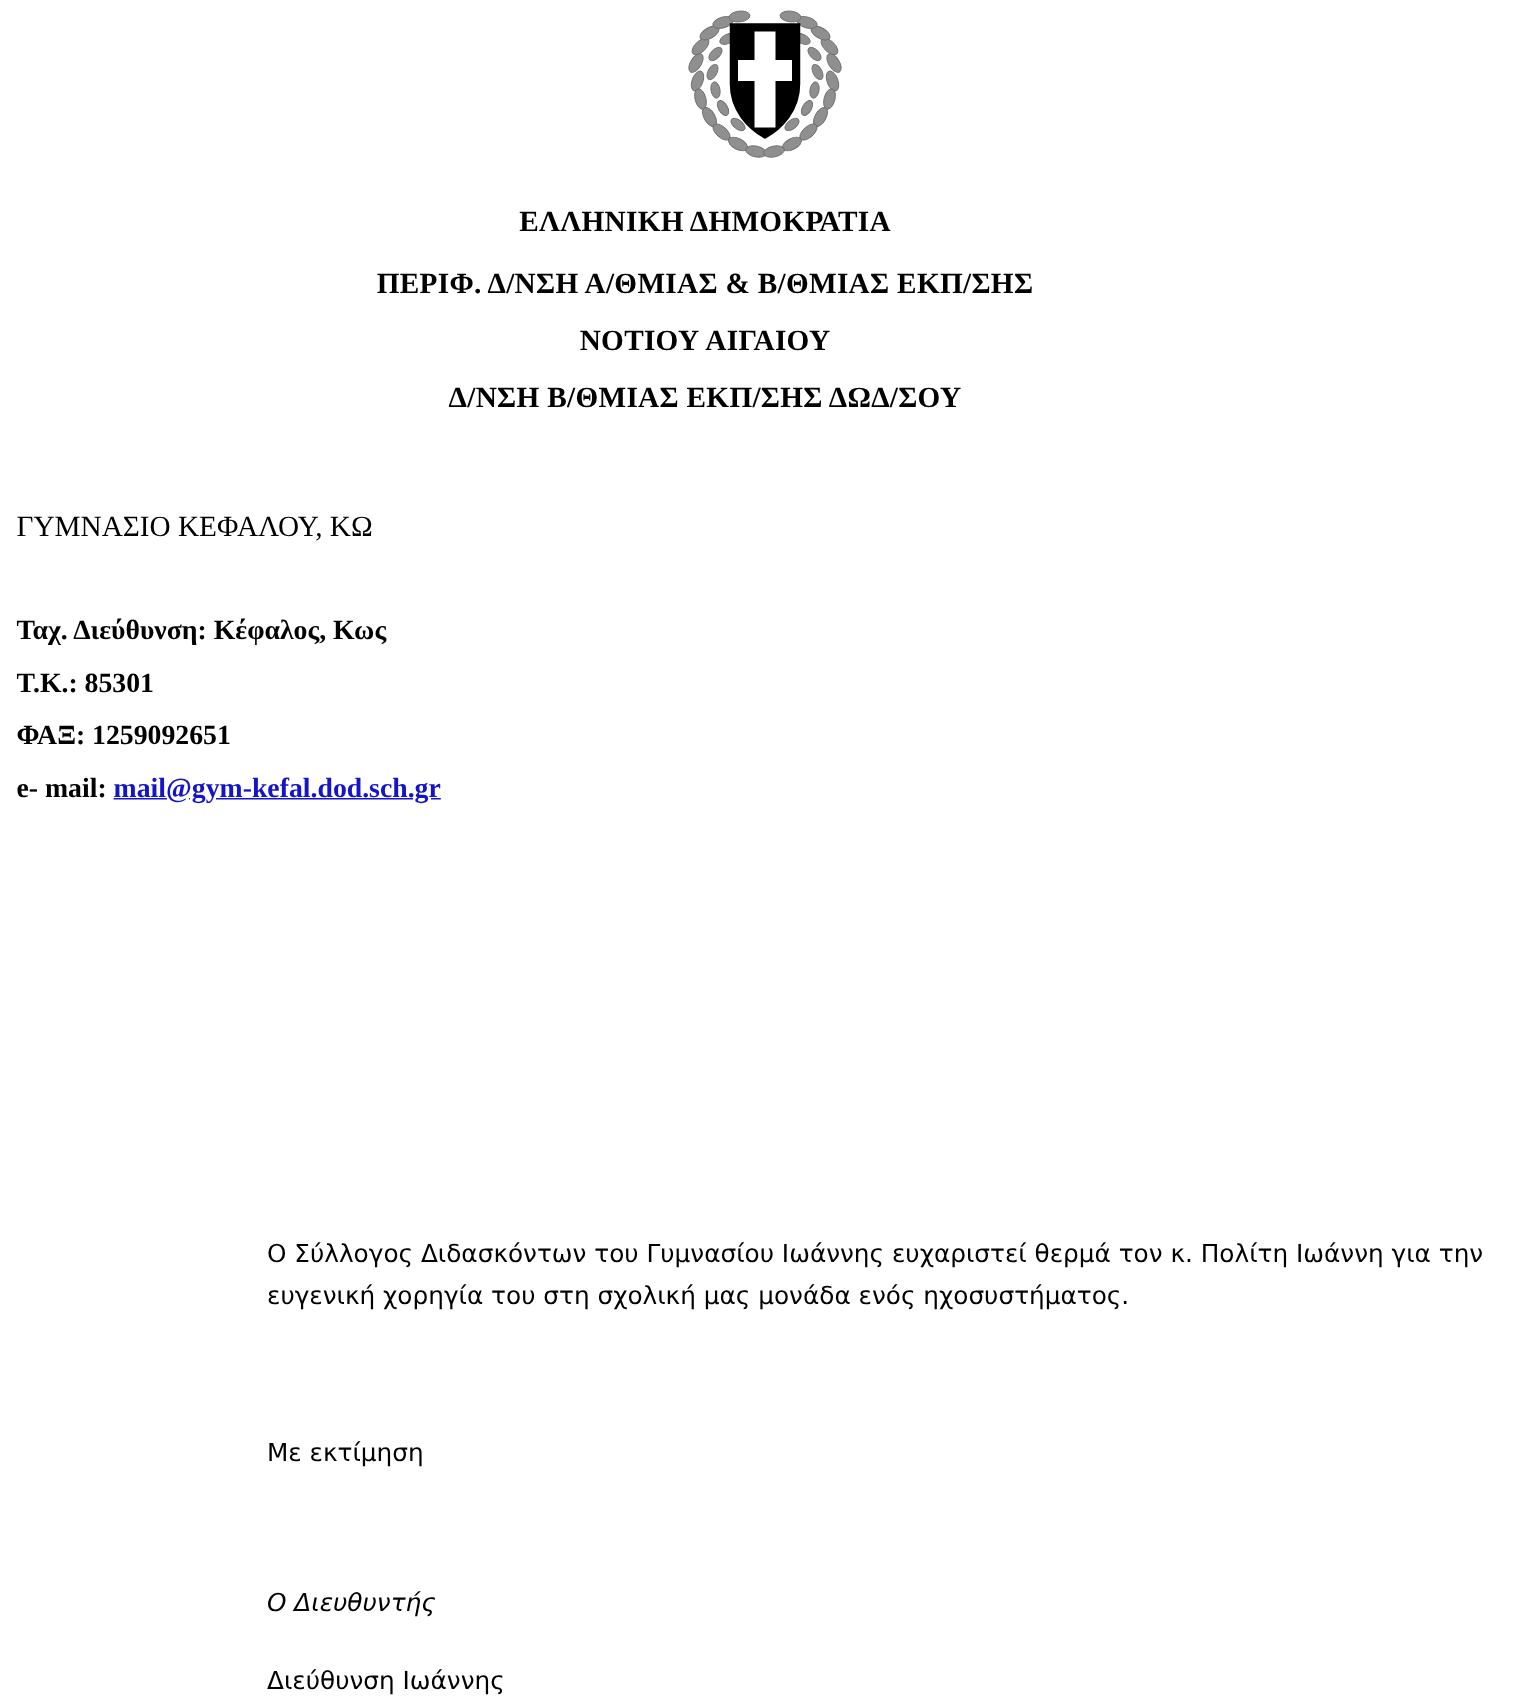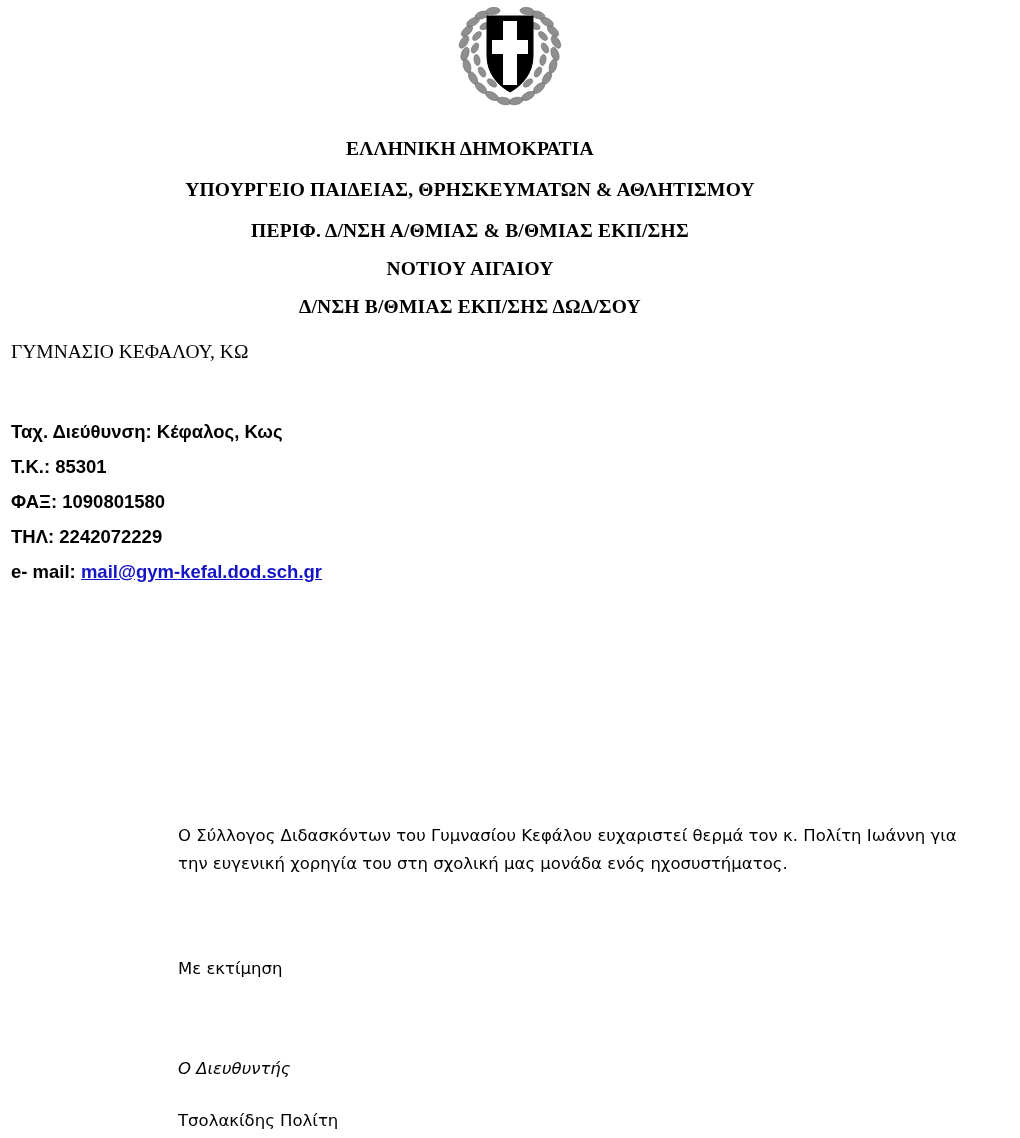--- a/index.html
+++ b/index.html
@@ -64,23 +64,23 @@
     font-family: "Liberation Serif", serif;
     font-weight: normal;
     font-size: 19.5px;
     line-height: 24px;
     white-space: nowrap;
   }
 
   
   .contact-block {
     position: absolute;
-    top: 420px;
+    top: 409px;
     left: 11px;
-    font-family: Liberation Sans, sans-serif;
+    font-family: Liberation Serif, serif;
     font-weight: bold;
     font-size: 18.5px;
     line-height: 24.5px;
   }
   .contact-block .c-line {
     display: block;
     white-space: nowrap;
     margin-bottom: 10.5px;
   }
   .contact-block .c-line:last-child {
@@ -185,35 +185,33 @@
 
     <path d="M38 14 H84 V54 C84 72 72 84 61 90 C50 84 38 72 38 54 Z" fill="#000000" stroke="#000000" stroke-width="1"></path>
 
     <rect x="54" y="19" width="14" height="64" fill="#ffffff"></rect>
     <rect x="43" y="38" width="36" height="14" fill="#ffffff"></rect>
   </svg>
 </div>
 
 <div class="header-block">
   <span class="line">ΕΛΛΗΝΙΚΗ ΔΗΜΟΚΡΑΤΙΑ</span>
-  <span class="line">ΥΠΟΥΡΓΕΙΟ ΠΑΙΔΕΙΑΣ, ΘΡΗΣΚΕΥΜΑΤΩΝ &amp; ΑΘΛΗΤΙΣΜΟΥ</span>
   <span class="line tight">ΠΕΡΙΦ. Δ/ΝΣΗ Α/ΘΜΙΑΣ &amp; Β/ΘΜΙΑΣ ΕΚΠ/ΣΗΣ</span>
   <span class="line tight">ΝΟΤΙΟΥ ΑΙΓΑΙΟΥ</span>
   <span class="line tight">Δ/ΝΣΗ Β/ΘΜΙΑΣ ΕΚΠ/ΣΗΣ ΔΩΔ/ΣΟΥ</span>
 </div>
 
 <div class="school-name">ΓΥΜΝΑΣΙΟ ΚΕΦΑΛΟΥ, ΚΩ</div>
 
 <div class="contact-block">
   <span class="c-line">Ταχ. Διεύθυνση: Κέφαλος, Κως</span>
   <span class="c-line">Τ.Κ.: 85301</span>
-  <span class="c-line">ΦΑΞ: 1090801580</span>
-  <span class="c-line">ΤΗΛ: 2242072229</span>
+  <span class="c-line">ΦΑΞ: 1259092651</span>
   <span class="c-line"><span>e- mail: </span><a class="email-link" href="#">mail@gym-kefal.dod.sch.gr</a></span>
 </div>
 
 <div class="body-block">
-  <p class="body-paragraph">Ο Σύλλογος Διδασκόντων του Γυμνασίου Κεφάλου ευχαριστεί θερμά τον κ. Πολίτη Ιωάννη για την ευγενική χορηγία του στη σχολική μας μονάδα ενός ηχοσυστήματος.</p>
+  <p class="body-paragraph">Ο Σύλλογος Διδασκόντων του Γυμνασίου Ιωάννης ευχαριστεί θερμά τον κ. Πολίτη Ιωάννη για την ευγενική χορηγία του στη σχολική μας μονάδα ενός ηχοσυστήματος.</p>
 </div>
 
 <div class="closing">Με εκτίμηση</div>
 <div class="signature-role">Ο Διευθυντής</div>
-<div class="signature-name">Τσολακίδης Πολίτη</div>
+<div class="signature-name">Διεύθυνση Ιωάννης</div>
 
 </body></html>

